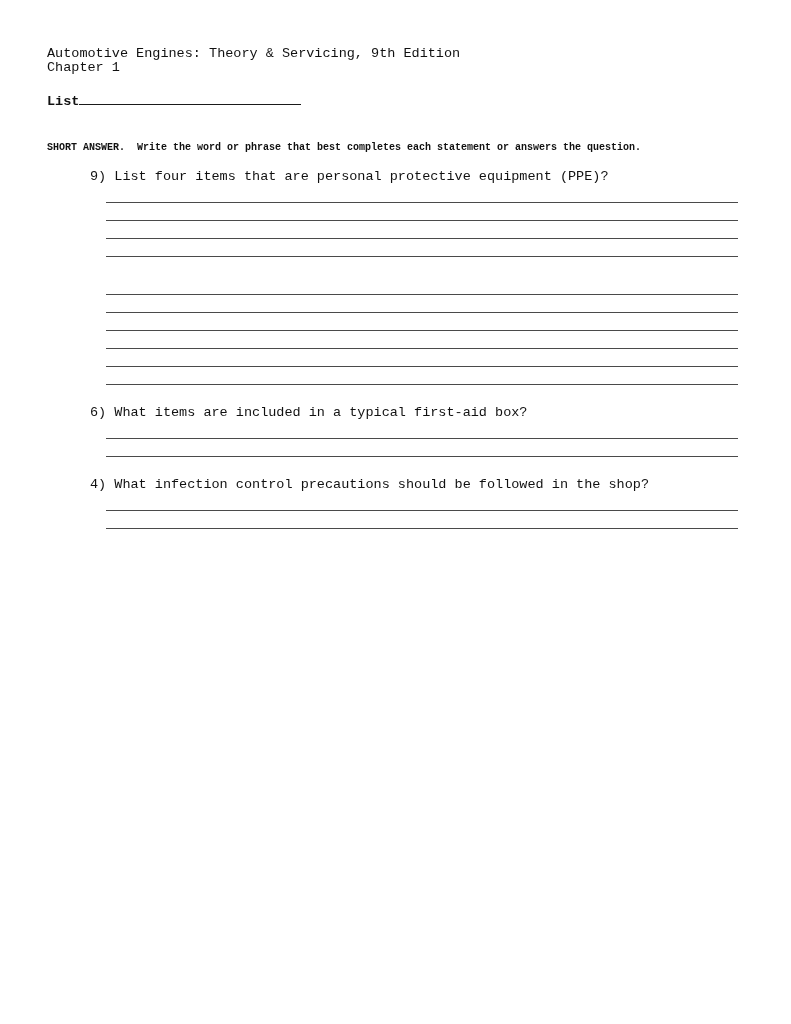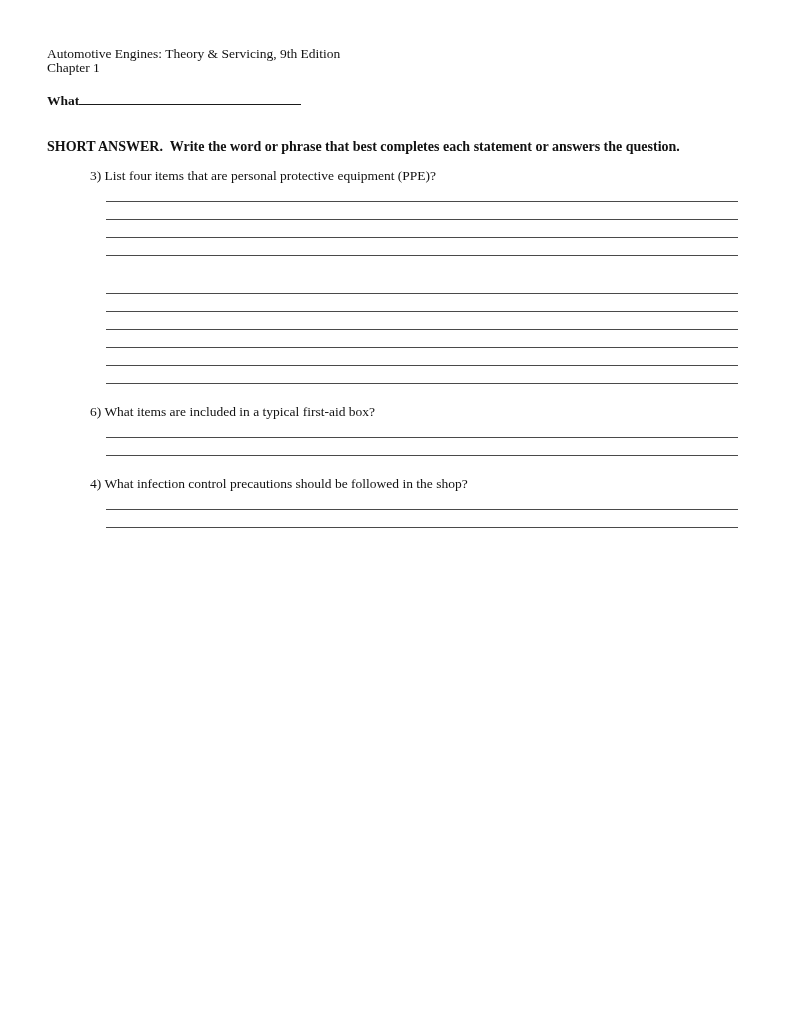--- a/index.html
+++ b/index.html
@@ -5,21 +5,21 @@
   html, body {
     margin: 0;
     padding: 0;
     background: #ffffff;
   }
   .page {
     position: relative;
     width: 791px;
     height: 812px;
     background: #ffffff;
-    font-family: Liberation Serif, serif;
+    font-family: Liberation Mono, monospace;
     color: #111111;
     overflow: hidden;
     box-sizing: border-box;
     padding: 47px 50px 8px 47px;
   }
   .header div {
     font-size: 13.5px;
     line-height: 14px;
   }
   .name-row {
@@ -33,21 +33,21 @@
   }
   .name-line {
     display: inline-block;
     width: 222px;
     border-bottom: 1.2px solid #1a1a1a;
     height: 13px;
     vertical-align: baseline;
   }
   .instructions {
     margin: 31px 0 12px 0;
-    font-size: 14px;
+    font-size: 10px;
     line-height: 16px;
     font-weight: bold;
     white-space: pre-wrap;
   }
   .questions {
     margin: 0;
   }
   .question {
     margin-top: 20px;
   }
@@ -80,28 +80,28 @@
 <body>
 
 <div class="page">
 
   <div class="header">
     <div>Automotive Engines: Theory &amp; Servicing, 9th Edition</div>
     <div>Chapter 1</div>
   </div>
 
   <div class="name-row">
-    <span class="name-label">What</span><span class="name-line"></span>
+    <span class="name-label">List</span><span class="name-line"></span>
   </div>
 
   <p class="instructions">SHORT ANSWER.  Write the word or phrase that best completes each statement or answers the question.</p>
 
   <div class="questions">
       <div class="question">
-        <p class="question-text">3) List four items that are personal protective equipment (PPE)?</p>
+        <p class="question-text">9) List four items that are personal protective equipment (PPE)?</p>
         <div class="answer-lines">
           <div class="answer-line"></div>
           <div class="answer-line"></div>
           <div class="answer-line"></div>
           <div class="answer-line"></div>
         </div>
       </div>
       <div class="question">
         <div class="answer-lines">
           <div class="answer-line"></div>

